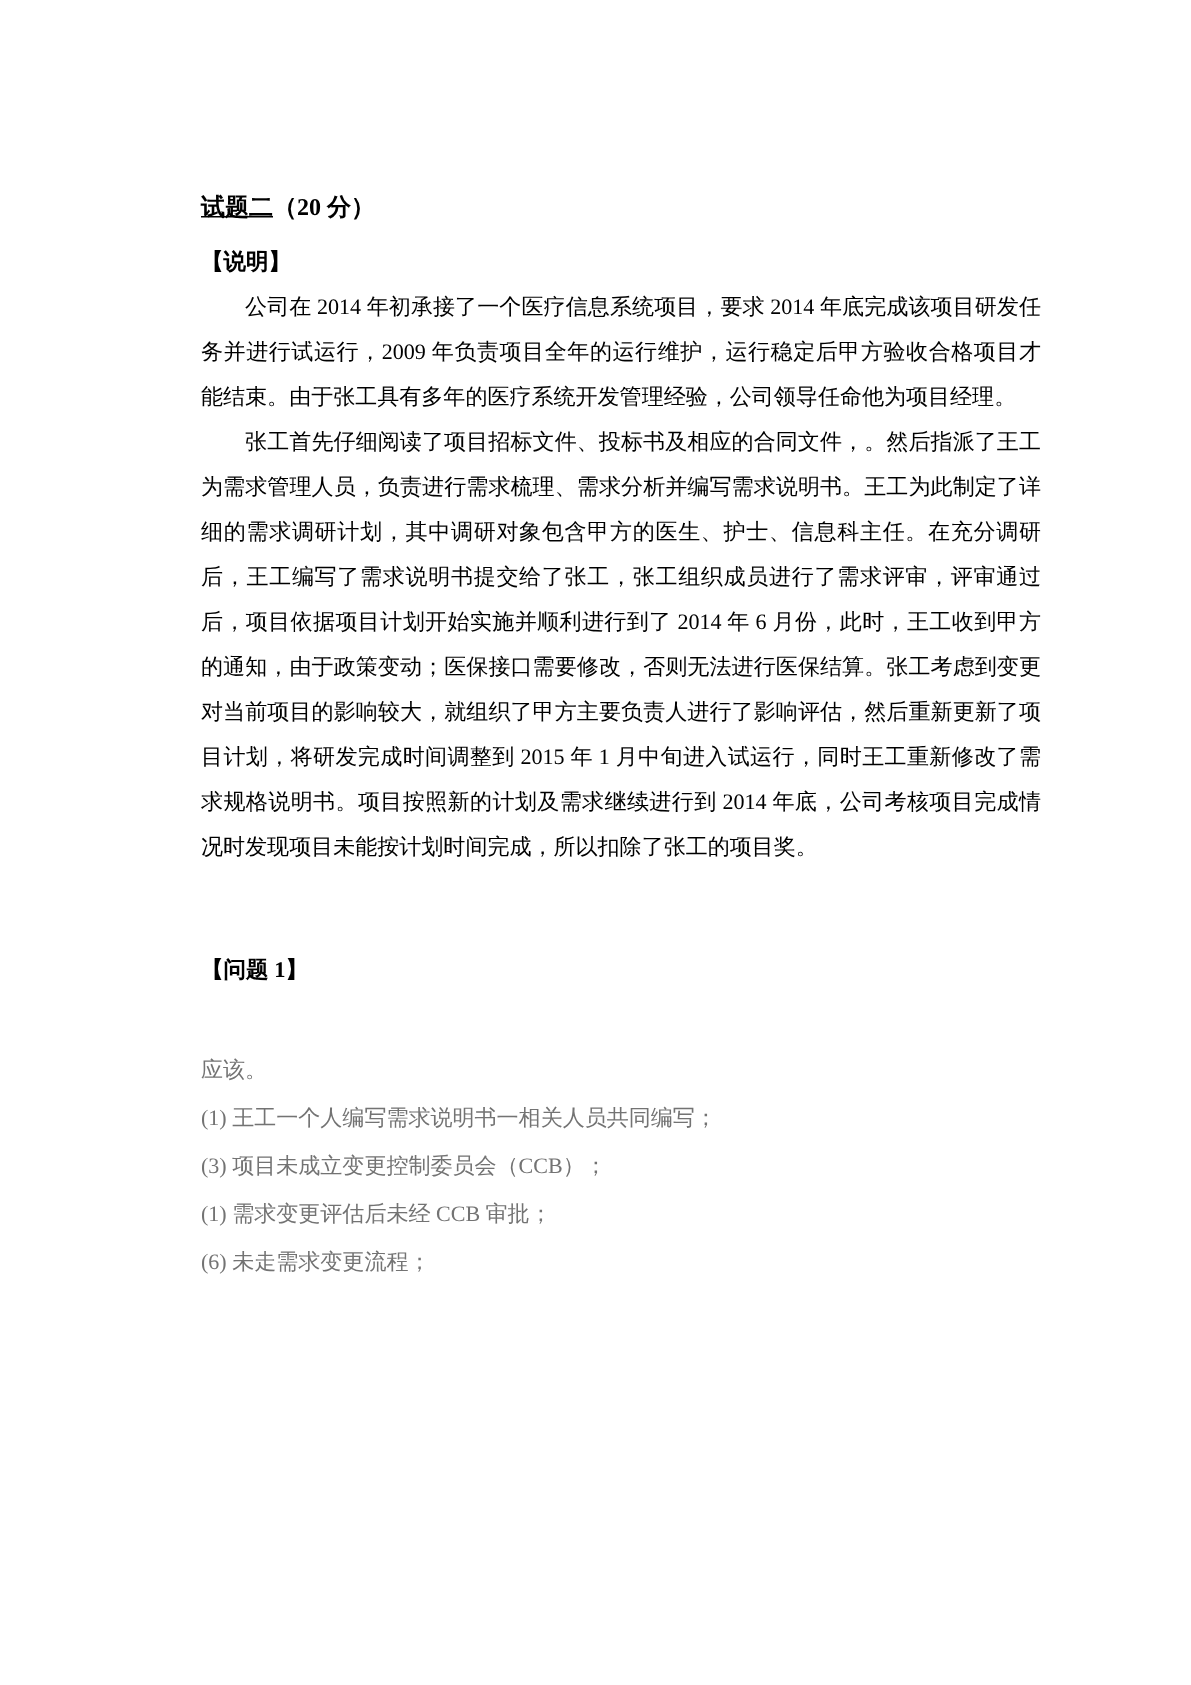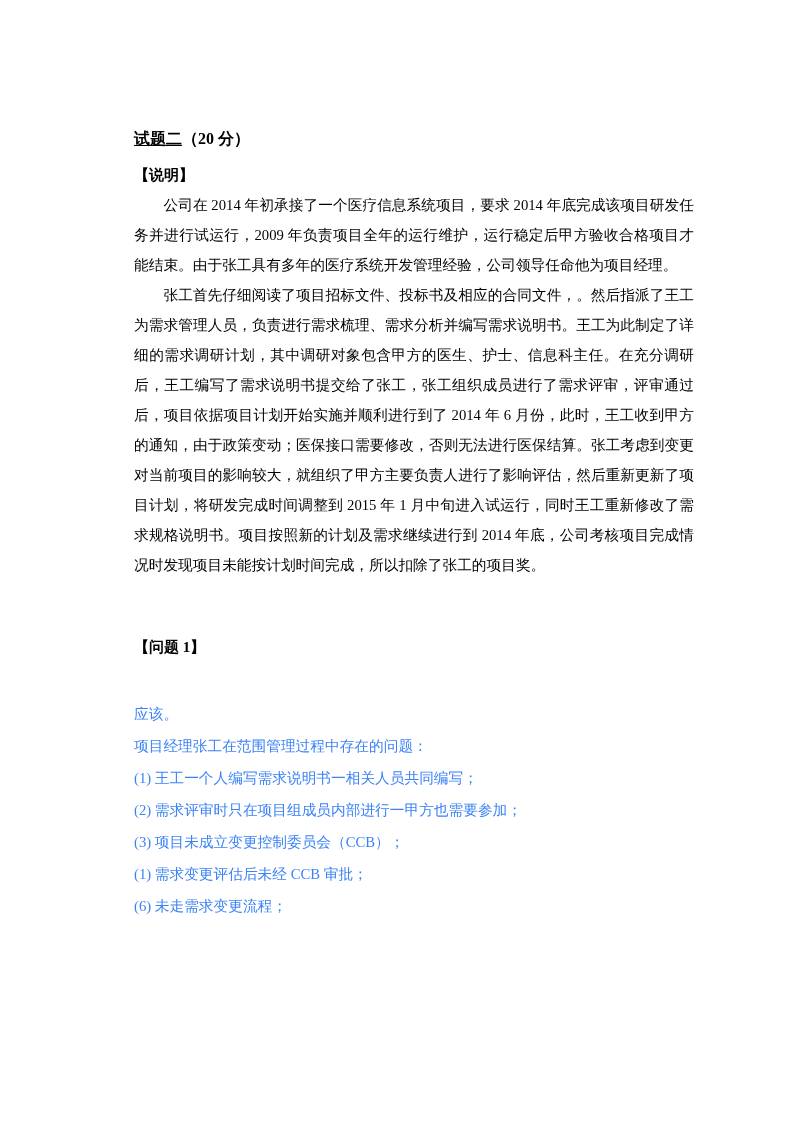--- a/index.html
+++ b/index.html
@@ -45,21 +45,21 @@
     margin-top: 6px !important;
     text-align: left;
   }
   .indent {
     text-indent: 2em;
   }
   .q-header {
     margin-top: 52px !important;
   }
   .answer {
-    color: #3b82f6;
+    color: #737373;
   }
   .answer p {
     line-height: 32px;
     text-align: left;
   }
   .answer-start {
     margin-top: 36px !important;
   }
 </style>
 </head>
@@ -75,22 +75,20 @@
 
     <p class="indent">公司在 2014 年初承接了一个医疗信息系统项目，要求 2014 年底完成该项目研发任务并进行试运行，2009 年负责项目全年的运行维护，运行稳定后甲方验收合格项目才能结束。由于张工具有多年的医疗系统开发管理经验，公司领导任命他为项目经理。</p>
 
     <p class="indent">张工首先仔细阅读了项目招标文件、投标书及相应的合同文件，。然后指派了王工为需求管理人员，负责进行需求梳理、需求分析并编写需求说明书。王工为此制定了详细的需求调研计划，其中调研对象包含甲方的医生、护士、信息科主任。在充分调研后，王工编写了需求说明书提交给了张工，张工组织成员进行了需求评审，评审通过后，项目依据项目计划开始实施并顺利进行到了 2014 年 6 月份，此时，王工收到甲方的通知，由于政策变动；医保接口需要修改，否则无法进行医保结算。张工考虑到变更对当前项目的影响较大，就组织了甲方主要负责人进行了影响评估，然后重新更新了项目计划，将研发完成时间调整到 2015 年 1 月中旬进入试运行，同时王工重新修改了需求规格说明书。项目按照新的计划及需求继续进行到 2014 年底，公司考核项目完成情况时发现项目未能按计划时间完成，所以扣除了张工的项目奖。</p>
 
     <p class="section-header q-header">【问题 1】</p>
 
 
     <div class="answer">
       <p class="answer-start">应该。</p>
-      <p>项目经理张工在范围管理过程中存在的问题：</p>
       <p>(1) 王工一个人编写需求说明书一相关人员共同编写；</p>
-      <p>(2) 需求评审时只在项目组成员内部进行一甲方也需要参加；</p>
       <p>(3) 项目未成立变更控制委员会（CCB）；</p>
       <p>(1) 需求变更评估后未经 CCB 审批；</p>
       <p>(6) 未走需求变更流程；</p>
     </div>
 
   </div>
 </div>
 
 </body></html>

